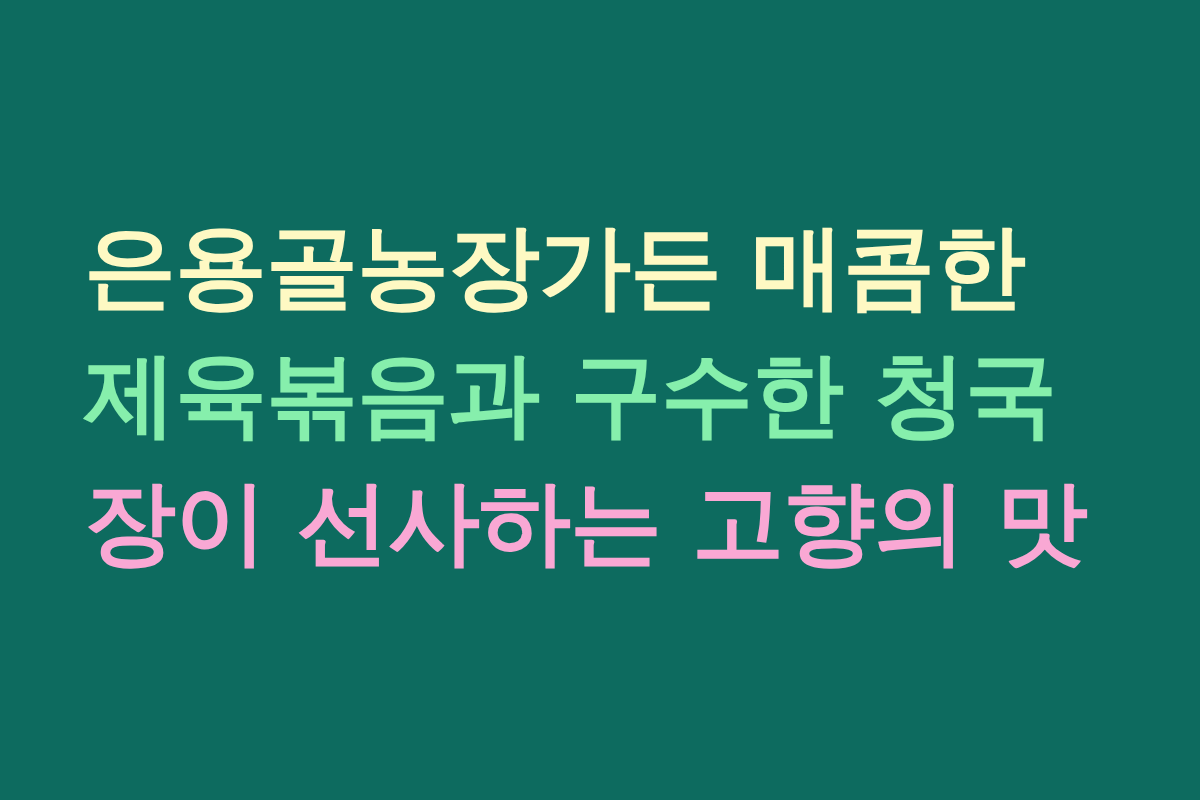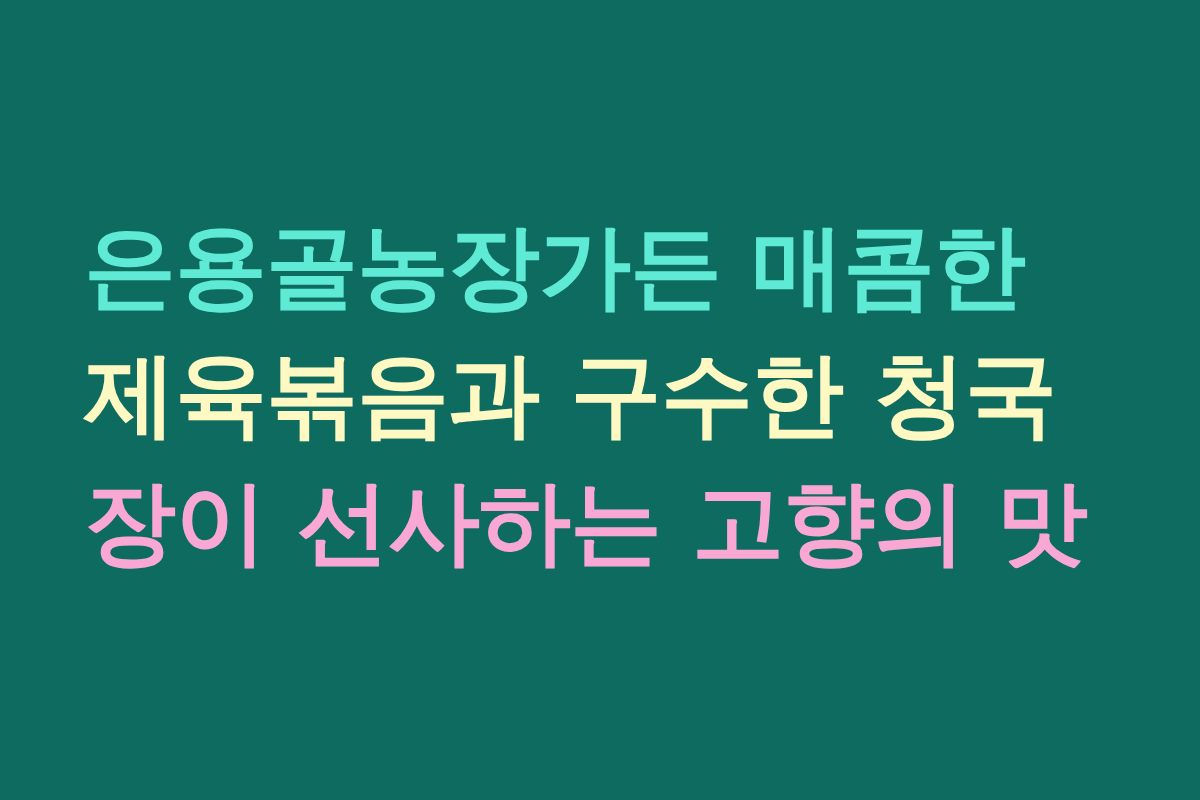--- a/index.html
+++ b/index.html
@@ -47,17 +47,17 @@
     white-space: nowrap;
     text-align: left;
     -webkit-font-smoothing: antialiased;
   }
 </style>
 </head>
 <body>
 
 <div id="banner" style="background: rgb(13, 107, 95);">
   <div id="headline">
-    <div class="headline-line" style="color: #5eead4;">은용골농장가든 매콤한</div>
-    <div class="headline-line" style="color: #fef9c3;">제육볶음과 구수한 청국</div>
+    <div class="headline-line" style="color: #fef9c3;">은용골농장가든 매콤한</div>
+    <div class="headline-line" style="color: #86efac;">제육볶음과 구수한 청국</div>
     <div class="headline-line" style="color: #f9a8d4;">장이 선사하는 고향의 맛</div>
   </div>
 </div>
 
 </body></html>

